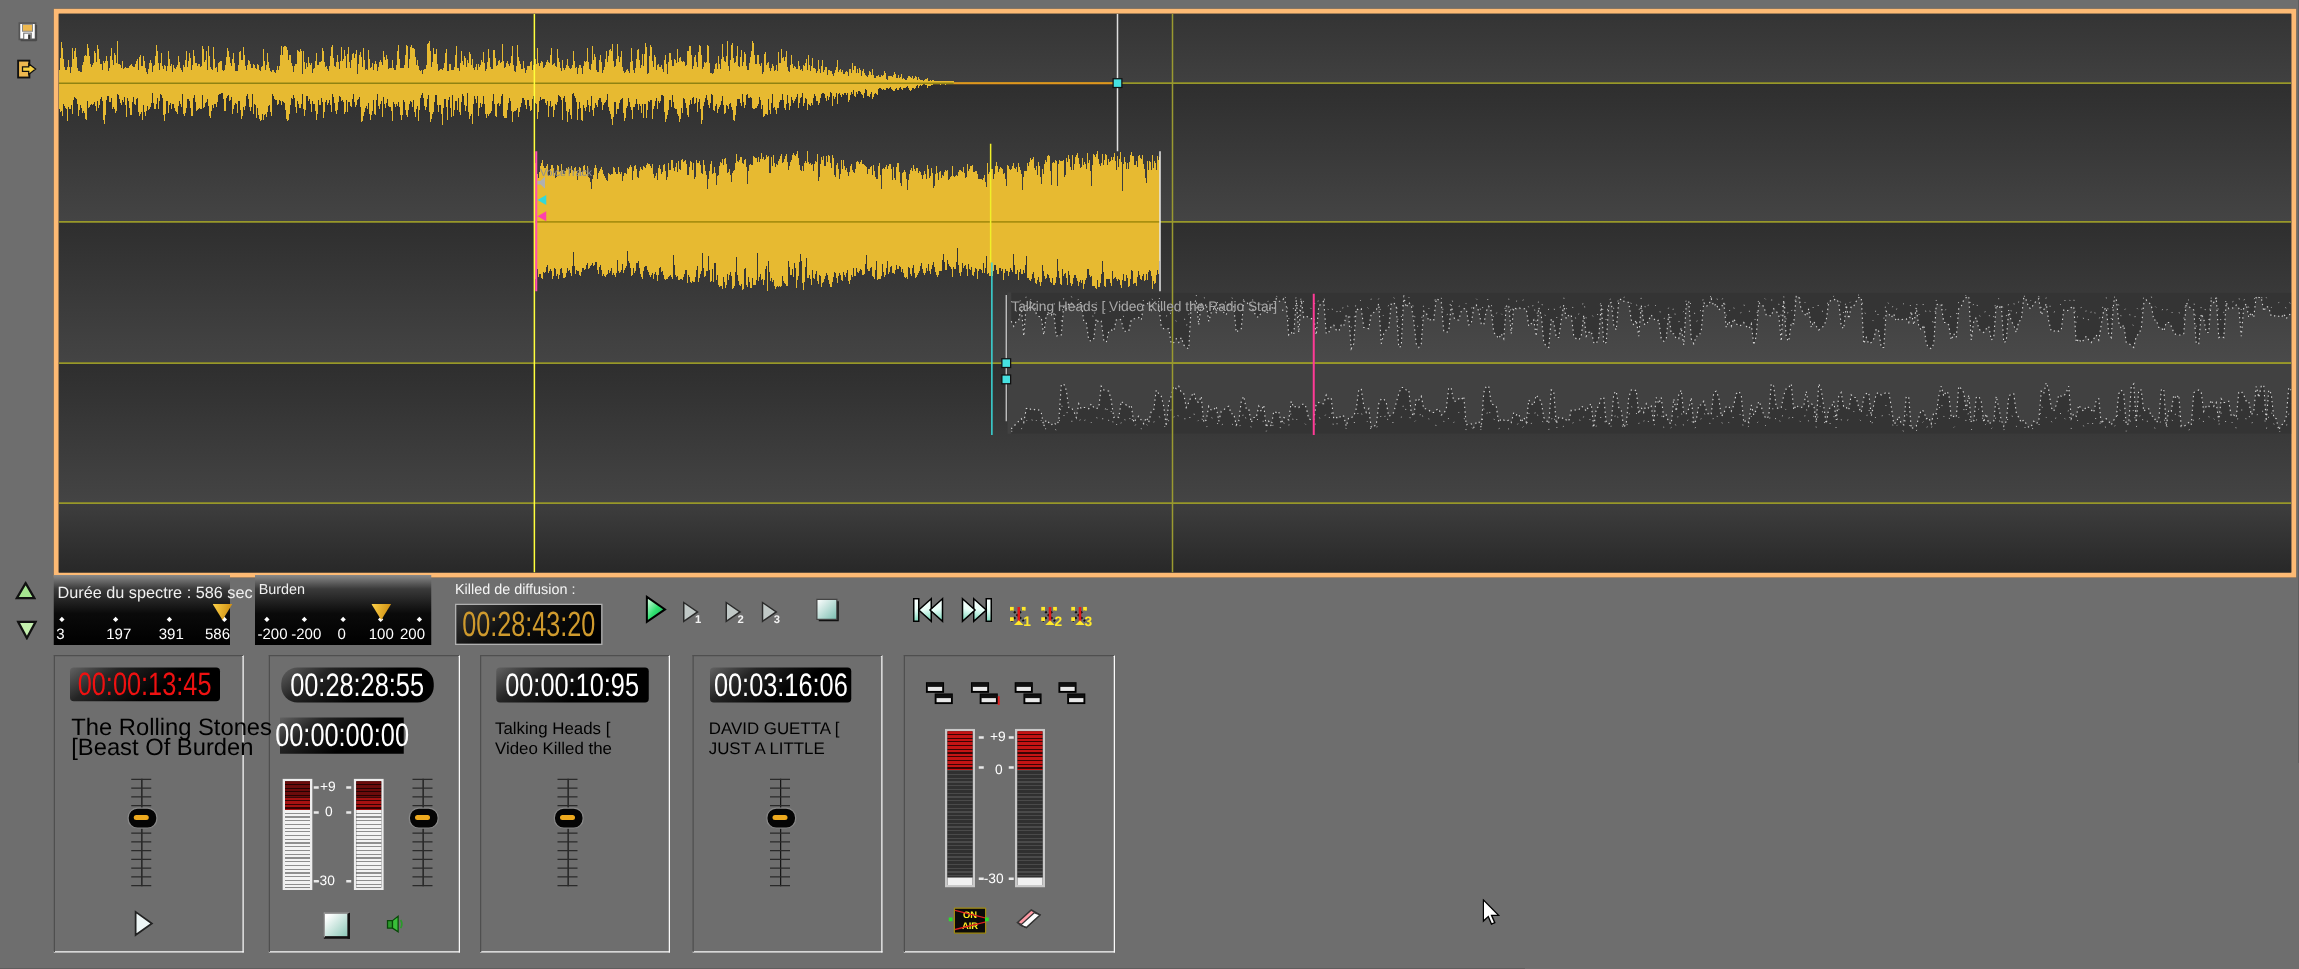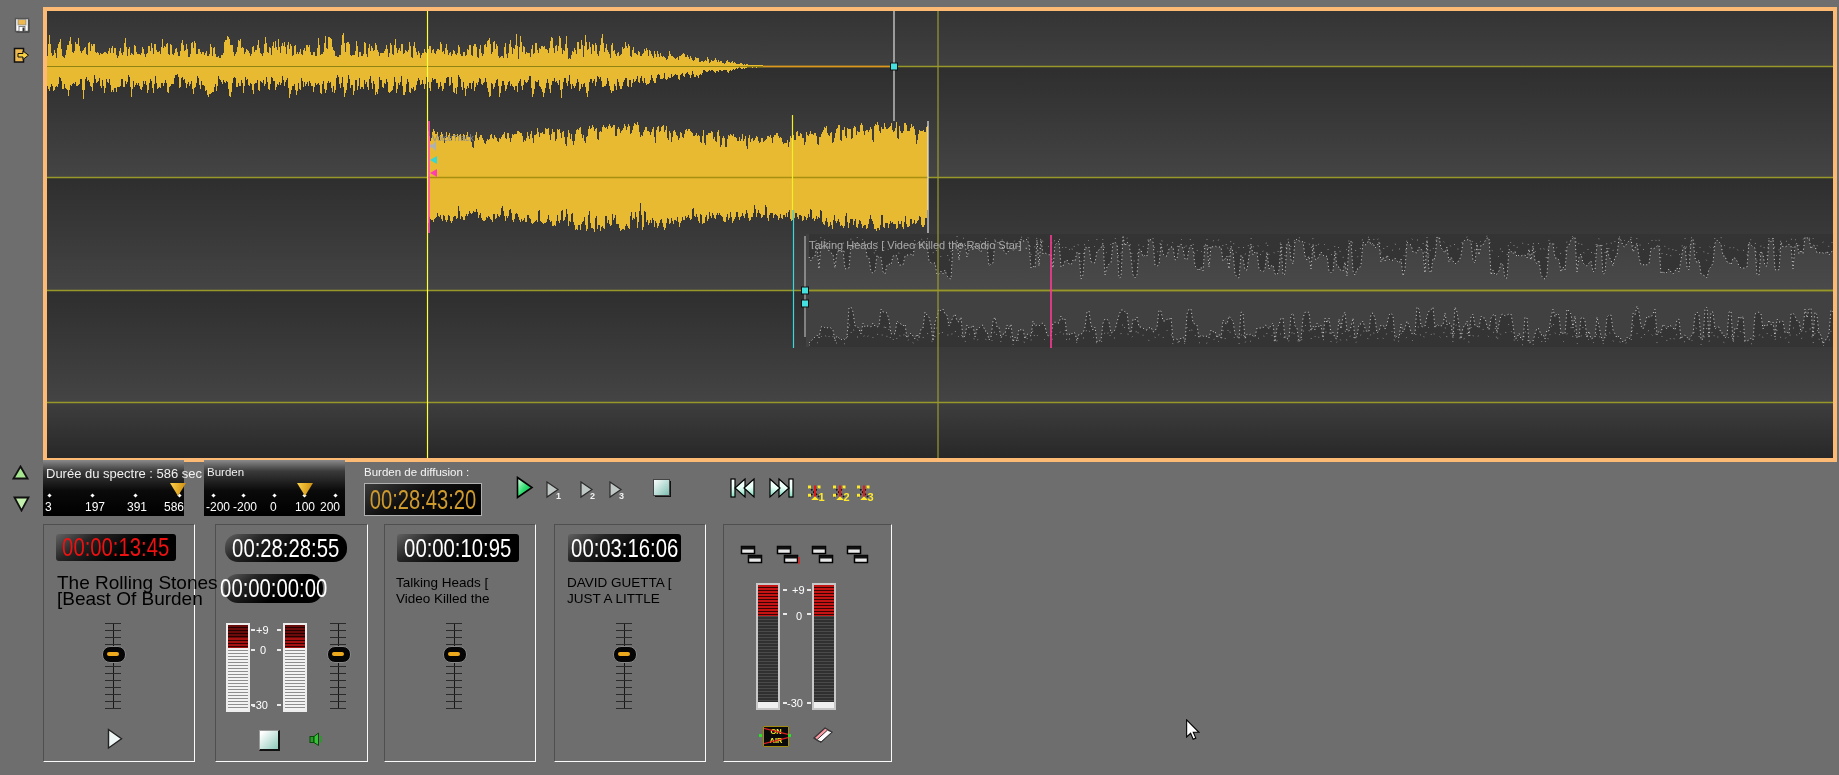--- a/index.html
+++ b/index.html
@@ -82,21 +82,21 @@
 <div style="position:absolute;left:242.0px;top:493.5px;width:3px;height:3px;background:#fff;transform:rotate(45deg)"></div>
 <div style="position:absolute;left:272.5px;top:493.5px;width:3px;height:3px;background:#fff;transform:rotate(45deg)"></div>
 <div style="position:absolute;left:303.0px;top:493.5px;width:3px;height:3px;background:#fff;transform:rotate(45deg)"></div>
 <div style="position:absolute;left:333.5px;top:493.5px;width:3px;height:3px;background:#fff;transform:rotate(45deg)"></div>
 <div style="position:absolute;left:297px;top:483px;width:16px;height:13px;background:linear-gradient(100deg,#ffd34a,#c8860a);clip-path:polygon(0 0,100% 0,50% 100%)"></div>
 <div style="position:absolute;left:206px;top:500px;font-size:12px;color:#fff">-200</div>
 <div style="position:absolute;left:233px;top:500px;font-size:12px;color:#fff">-200</div>
 <div style="position:absolute;left:270px;top:500px;font-size:12px;color:#fff">0</div>
 <div style="position:absolute;left:295px;top:500px;font-size:12px;color:#fff">100</div>
 <div style="position:absolute;left:320px;top:500px;font-size:12px;color:#fff">200</div>
-<div style="position:absolute;left:364px;top:466px;font-size:11.5px;color:#f5f5f5">Burden de diffusion :</div>
+<div style="position:absolute;left:364px;top:466px;font-size:11.5px;color:#f5f5f5">Killed de diffusion :</div>
 <div style="position:absolute;left:364px;top:483px;width:118px;height:33px;border:1px solid #b0b0b0;background:linear-gradient(150deg,#3a3a3a 0%,#101010 40%,#000 90%);display:flex;align-items:center;justify-content:center;box-sizing:border-box">
     <span style="font-size:28px;color:#cf9a2d;white-space:nowrap;transform:scaleX(0.72)">00:28:43:20</span>
   </div>
 <svg style="position:absolute;left:516px;top:476px" width="18" height="24" viewBox="0 0 18 24">
     <defs>
       <linearGradient id="gg" x1="0" y1="0" x2="1" y2="1">
         <stop offset="0" stop-color="#eafff0"></stop>
         <stop offset="0.5" stop-color="#30e070"></stop>
         <stop offset="1" stop-color="#10a048"></stop>
       </linearGradient>
@@ -210,21 +210,21 @@
   </div>
 <div style="position:absolute;left:102px;top:646px;width:22px;height:15px;background:#050505;border:1px solid #888;border-radius:8px">
     <div style="position:absolute;left:4px;top:5px;width:12px;height:4px;background:#eda91e;border-radius:2px"></div>
   </div>
 <svg style="position:absolute;left:107px;top:728px" width="17" height="22" viewBox="0 0 17 22">
     <polygon points="1.5,1.5 14.5,10.8 1.5,20" fill="#eef6f6" stroke="#222" stroke-width="1.4"></polygon>
   </svg>
 <div style="position:absolute;left:225px;top:534px;width:122px;height:28px;background:linear-gradient(145deg,#626262 0%,#252525 25%,#000 60%);border-radius:13px;display:flex;align-items:center;justify-content:center">
     <span style="font-size:26px;color:#fff;white-space:nowrap;transform:scaleX(0.78);letter-spacing:0px">00:28:28:55</span>
   </div>
-<div style="position:absolute;left:224px;top:574px;width:99px;height:29px;background:linear-gradient(145deg,#626262 0%,#252525 25%,#000 60%);border-radius:14px;display:flex;align-items:center;justify-content:center">
+<div style="position:absolute;left:224px;top:574px;width:99px;height:29px;background:linear-gradient(145deg,#626262 0%,#252525 25%,#000 60%);border-radius:0;display:flex;align-items:center;justify-content:center">
     <span style="font-size:26px;color:#fff;white-space:nowrap;transform:scaleX(0.78);letter-spacing:0px">00:00:00:00</span>
   </div>
 <div style="position:absolute;left:226px;top:623px;width:24px;height:89px;border:2px solid #ededed;box-sizing:border-box;background:#111">
     <div style="position:absolute;left:0;top:0;width:20px;height:13px;background:repeating-linear-gradient(to bottom,#6a0b0b 0 2px,#240202 2px 3px)"></div>
     <div style="position:absolute;left:0;top:13px;width:20px;height:10px;background:repeating-linear-gradient(to bottom,#a51212 0 2px,#330303 2px 3px)"></div>
     <div style="position:absolute;left:0;top:23px;width:20px;height:62px;background:repeating-linear-gradient(to bottom,#f2f2f2 0 2px,#8e8e8e 2px 3px)"></div>
   </div>
 <div style="position:absolute;left:283px;top:623px;width:24px;height:89px;border:2px solid #ededed;box-sizing:border-box;background:#111">
     <div style="position:absolute;left:0;top:0;width:20px;height:13px;background:repeating-linear-gradient(to bottom,#6a0b0b 0 2px,#240202 2px 3px)"></div>
     <div style="position:absolute;left:0;top:13px;width:20px;height:10px;background:repeating-linear-gradient(to bottom,#a51212 0 2px,#330303 2px 3px)"></div>

